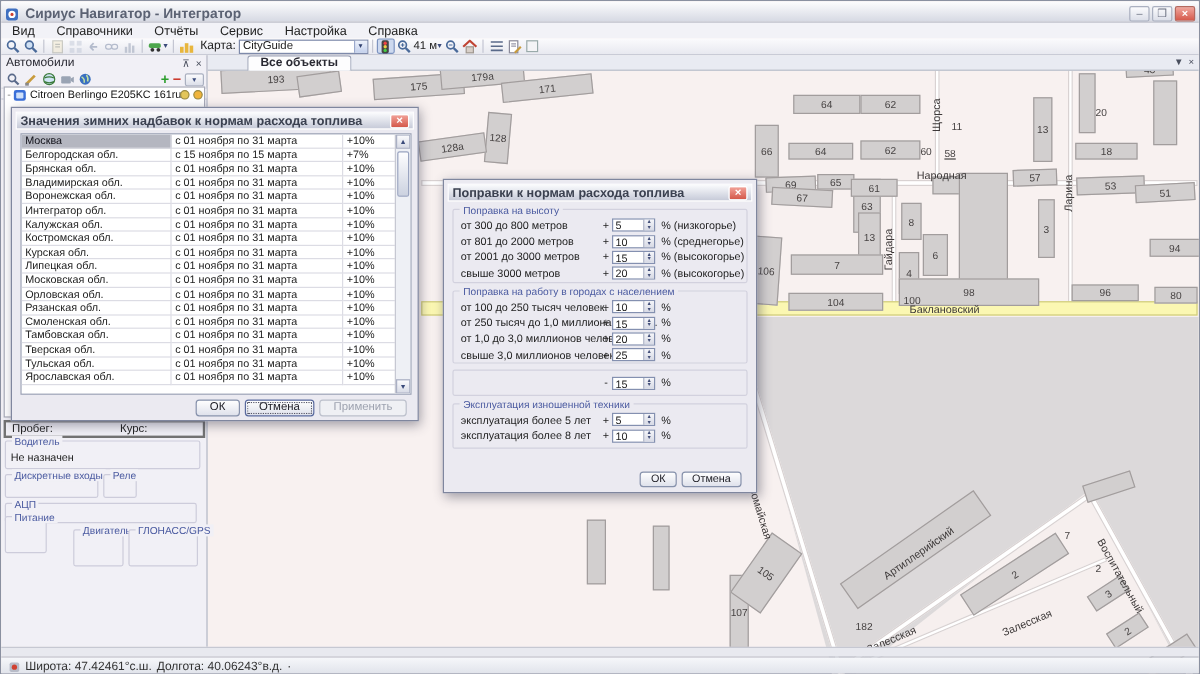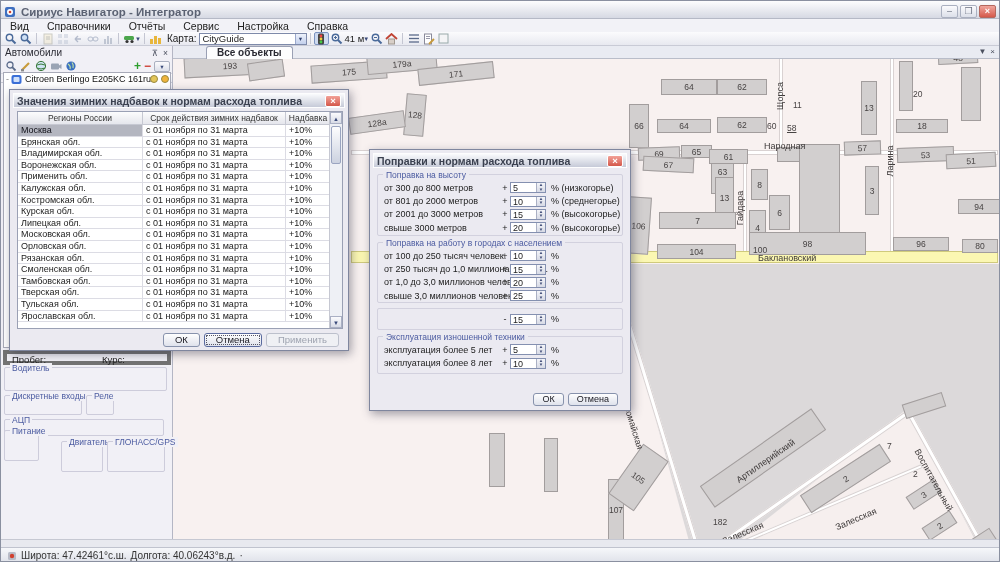--- a/index.html
+++ b/index.html
@@ -47,21 +47,21 @@
 .lp-plus{color:#2d9e2d;font-weight:bold;font-size:12px;line-height:10px}
 .lp-minus{color:#cc3b2f;font-weight:bold;font-size:12px;line-height:10px;margin:0 3px}
 .lp-dd{width:16px;height:11px;border:1px solid #aab0c0;border-radius:2px;background:linear-gradient(#fbfbfd,#dcdfe9);font-size:5.5px;text-align:center;line-height:10px;color:#3a4a7a}
 #lp-cols{height:9px;display:flex;justify-content:flex-end;border-bottom:1px solid #c6c8d4;font-size:7.5px;color:#333}
 #lp-cols div{border-left:1px solid #c6c8d4;padding:0 4px;background:linear-gradient(#fcfcfd,#e8e9ef)}
 #lp-list{position:absolute;left:2px;top:26px;width:168px;height:276px;background:#fff;border:1px solid #a8aab8}
 .tree-row{display:flex;align-items:center;height:12px;font-size:9px;padding-left:2px;color:#111}
 .tree-row .dash{color:#888;margin-right:2px}
 .tree-row .nm{margin-left:3px;white-space:nowrap}
 .dot{width:8px;height:8px;border-radius:50%;border:1px solid #9a8a40}
-.inset{position:absolute;left:2px;width:168px;border:4px solid #737373;background:#f1f0f6;display:flex;font-size:9.5px;align-items:flex-start}
+.inset{position:absolute;left:2px;width:168px;border:2px solid #737373;background:#f1f0f6;display:flex;font-size:9.5px;align-items:flex-start}
 .pgrp{position:absolute;border:1px solid #cdccdb;border-radius:2px;background:#f1f0f6}
 .pgrp .pt{position:absolute;top:-5px;left:5px;padding:0 2px;background:#f1f0f6;font-size:8.5px;color:#4a5aa0;white-space:nowrap}
 .pgrp .pc{font-size:9px;color:#222;padding:8px 4px 0}
 
 .dlg{position:absolute;background:#ebeaf1;border:1px solid #7f869e;box-shadow:2px 3px 9px rgba(50,50,70,.45);padding:3px;z-index:30}
 .dlg-title{height:15px;background:linear-gradient(#fafbfd,#c6cad8);border:1px solid #fdfdfe;display:flex;align-items:center;padding:0 3px;font-weight:bold;font-size:10.5px;color:#3b4150;white-space:nowrap}
 .dlg-close{margin-left:auto;width:16px;height:12px;background:linear-gradient(#f2a198,#d4584a);border:1px solid #fff;border-radius:2px;color:#fff;font-size:9.5px;font-weight:bold;text-align:center;line-height:10px}
 
 #tbl{position:relative;margin:3px 4px 2px;width:326px;height:218px;background:#fff;border:1px solid #9aa0b4;overflow:hidden}
 #tbl-head{display:flex;height:13px}
@@ -505,20 +505,21 @@
     </div>
     <span class="dot abs" style="left:146px;top:2px;background:#e3c65a"></span>
     <span class="dot abs" style="left:157px;top:2px;background:#f0b43c"></span>
   </div>
   <div class="inset" style="top:304px;height:15px">
     <span style="padding-left:5px">Пробег:</span>
     <span style="position:absolute;left:95px">Курс:</span>
   </div>
   <div class="pgrp" style="left:3px;width:163px;top:321px;height:24px">
     <span class="pt">Водитель</span>
+    <div class="pc">Не назначен</div>
   </div>
   <div class="pgrp" style="left:3px;width:78px;top:349px;height:20px">
     <span class="pt">Дискретные входы</span>
   </div>
   <div class="pgrp" style="left:85px;width:28px;top:349px;height:20px">
     <span class="pt">Реле</span>
   </div>
   <div class="pgrp" style="left:3px;width:160px;top:373px;height:17px">
     <span class="pt">АЦП</span>
   </div>
@@ -532,49 +533,49 @@
     <span class="pt">ГЛОНАСС/GPS</span>
   </div>
 </div>
 
 <div class="dlg" id="dlg1" style="left:8px;top:88px;width:340px;height:262px">
   <div class="dlg-title">
     <span>Значения зимних надбавок к нормам расхода топлива</span>
     <span class="dlg-close">×</span>
   </div>
   <div id="tbl">
-    <div id="tbl-head">
-      <div class="th c1">Регионы России</div>
-      <div class="th c2">Срок действия зимних надбавок</div>
-      <div class="th c3">Надбавка</div>
-    </div>
     <div>
 
     <div class="t-row">
           <div class="c1 sel">Москва</div>
           <div class="c2">с 01 ноября по 31 марта</div>
           <div class="c3">+10%</div>
         </div>
         <div class="t-row">
+          <div class="c1">Белгородская обл.</div>
+          <div class="c2">с 15 ноября по 15 марта</div>
+          <div class="c3">+7%</div>
+        </div>
+        <div class="t-row">
           <div class="c1">Брянская обл.</div>
           <div class="c2">с 01 ноября по 31 марта</div>
           <div class="c3">+10%</div>
         </div>
         <div class="t-row">
           <div class="c1">Владимирская обл.</div>
           <div class="c2">с 01 ноября по 31 марта</div>
           <div class="c3">+10%</div>
         </div>
         <div class="t-row">
           <div class="c1">Воронежская обл.</div>
           <div class="c2">с 01 ноября по 31 марта</div>
           <div class="c3">+10%</div>
         </div>
         <div class="t-row">
-          <div class="c1">Применить обл.</div>
+          <div class="c1">Интегратор обл.</div>
           <div class="c2">с 01 ноября по 31 марта</div>
           <div class="c3">+10%</div>
         </div>
         <div class="t-row">
           <div class="c1">Калужская обл.</div>
           <div class="c2">с 01 ноября по 31 марта</div>
           <div class="c3">+10%</div>
         </div>
         <div class="t-row">
           <div class="c1">Костромская обл.</div>

